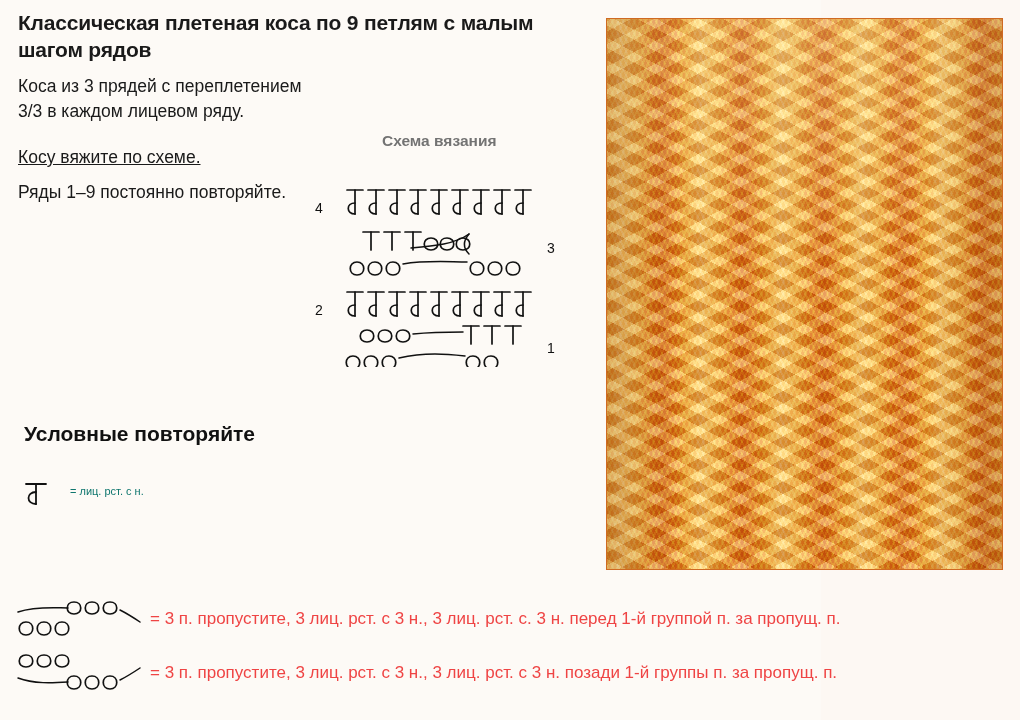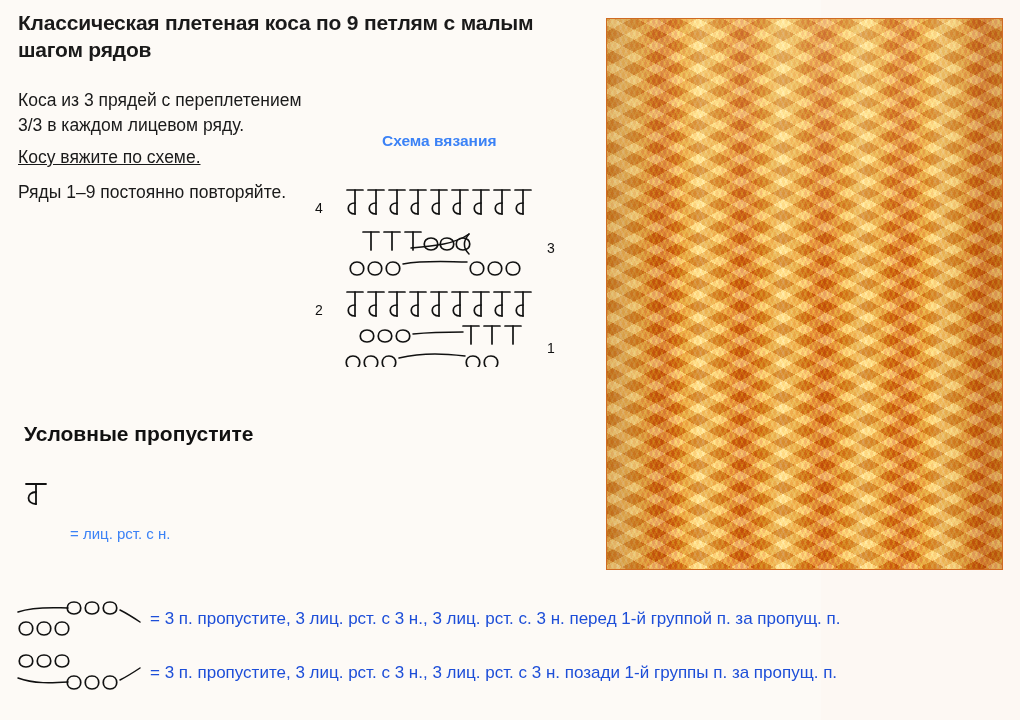--- a/index.html
+++ b/index.html
@@ -29,31 +29,31 @@
     letter-spacing: -0.2px;
   }
   .para {
     position: absolute;
     left: 18px;
     width: 310px;
     font-size: 17.5px;
     line-height: 1.42;
     color: #1a1a1a;
   }
-  #para1 { top: 88px; }
+  #para1 { top: 74px; }
   #para2 { top: 145px; text-decoration: underline; }
   #para3 { top: 180px; }
 
   
   .schema-title {
     position: absolute;
     left: 382px; top: 132px;
     font-size: 15.5px;
     font-weight: bold;
-    color: #3b82f6;
+    color: #737373;
   }
   #schema-wrap {
     position: absolute;
     left: 325px; top: 152px;
     width: 250px; height: 215px;
   }
   #schema-wrap svg { display: block; }
   .rownum {
     position: absolute;
     font-size: 14px;
@@ -74,41 +74,40 @@
     width: 560px;
     height: 40px;
   }
   .legend-row .glyph {
     position: absolute;
     left: 0; top: 0;
   }
   .legend-row .txt {
     position: absolute;
     left: 48px; top: 7px;
-    font-size: 15px;
-    color: #3b82f6;
-    margin-top: 40px;
+    font-size: 11px;
+    color: #0f766e;
   }
   #legend1 { top: 478px; }
   #legend2 { top: 528px; }
 
   .legend-wide {
     position: absolute;
     left: 16px;
     width: 1000px;
     height: 46px;
   }
   #legend3 { top: 596px; }
   #legend4 { top: 650px; }
   .legend-wide .wglyph { position: absolute; left: 0; top: 0; }
   .legend-wide .wtxt {
     position: absolute;
     left: 134px; top: 13px;
     font-size: 17px;
-    color: #1d4ed8;
+    color: #ef4444;
     white-space: nowrap;
   }
 
   
   #photo {
     position: absolute;
     left: 606px; top: 18px;
     width: 397px; height: 552px;
     overflow: hidden;
     background: #e0772a;
@@ -340,21 +339,21 @@
         </g>
       </g>
     </svg>
 
     <span class="rownum" style="left:-10px; top:48px;">4</span>
     <span class="rownum" style="left:222px; top:88px;">3</span>
     <span class="rownum" style="left:-10px; top:150px;">2</span>
     <span class="rownum" style="left:222px; top:188px;">1</span>
   </div>
 
-  <div class="legend-head">Условные пропустите</div>
+  <div class="legend-head">Условные повторяйте</div>
 
   <div class="legend-row" id="legend1">
     <span class="glyph">
       <svg width="34" height="34" viewBox="0 0 34 34" fill="none" stroke="#111" stroke-width="1.8" stroke-linecap="round">
         <path d="M4 6 h20"></path>
           <path d="M14 6 v20"></path>
           <path d="M14 26 c -10 0 -10 -12 0 -12"></path>
       </svg>
     </span>
     <span class="txt">= лиц. рст. с н.</span>

